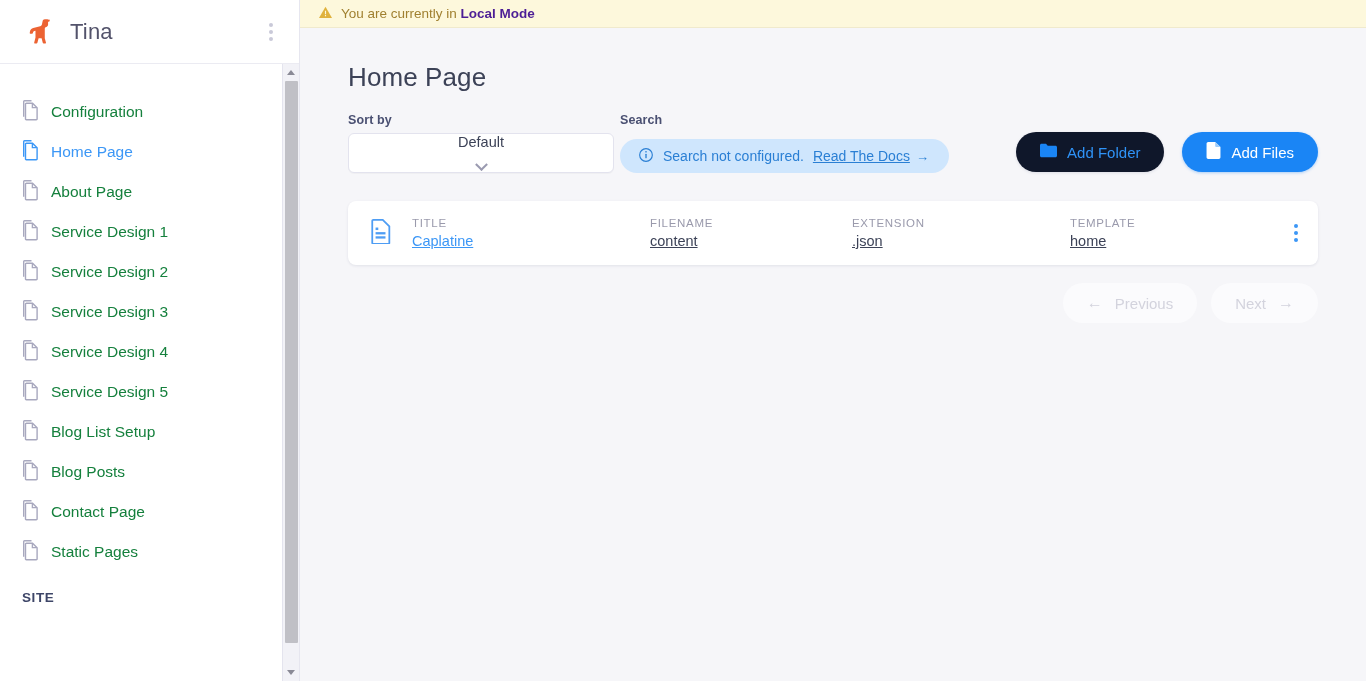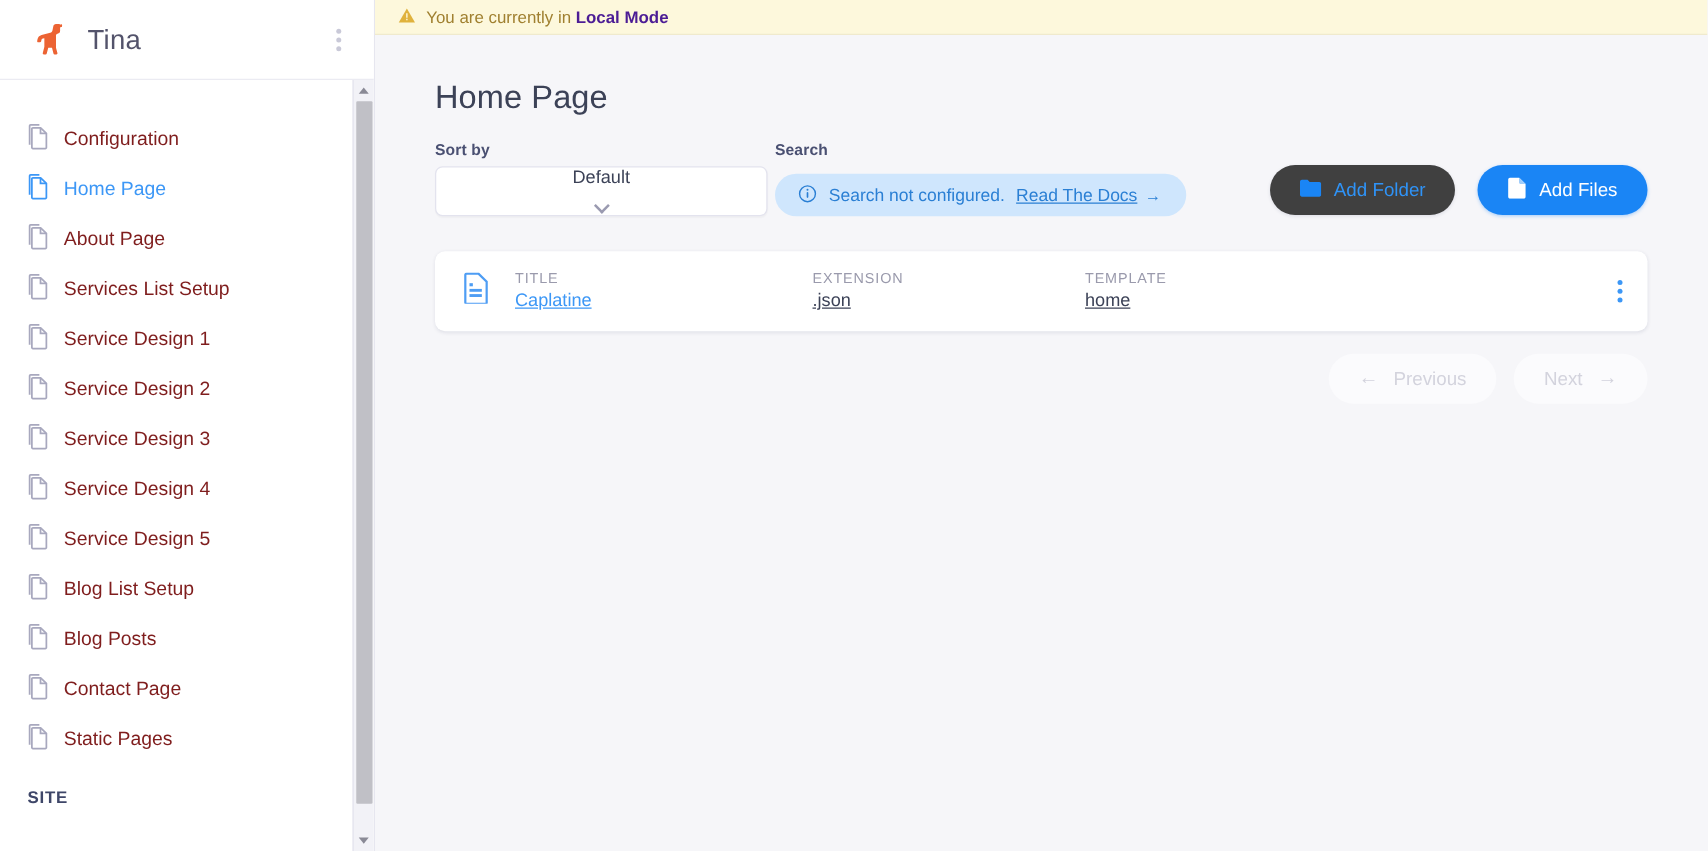--- a/index.html
+++ b/index.html
@@ -53,21 +53,21 @@
   .info-circle {
     width: 13px; height: 13px; border-radius: 50%;
     border: 1.3px solid #8b8ba5;
     display: inline-flex; align-items: center; justify-content: center;
     font-size: 9px; color: #8b8ba5; font-weight: bold;
     font-family: "Liberation Serif", serif; line-height: 1;
   }
   .nav-item {
     display: flex; align-items: center; gap: 11px;
     height: 40px; padding: 0 20px 0 22px;
-    color: #7f1d1d; font-size: 15.5px; cursor: pointer;
+    color: #15803d; font-size: 15.5px; cursor: pointer;
     text-decoration: none;
   }
   .nav-item.active { color: #3c97f6; }
   .nav-item .doc-ico { flex: 0 0 18px; }
   #site-head {
     padding: 18px 0 0 22px;
     font-size: 13.5px; font-weight: bold; color: #3e4668; letter-spacing: .6px;
   }
 
   
@@ -136,21 +136,21 @@
   #docs-link { color: #2a7fd4; text-decoration: underline; cursor: pointer; }
   .arrow-right-sm { font-size: 13px; color: #2a7fd4; margin-left: -3px; }
 
   #actions { margin-left: auto; display: flex; gap: 18px; align-items: flex-end; padding-bottom: 1px; }
   .btn {
     height: 40px; border-radius: 20px;
     display: inline-flex; align-items: center; gap: 10px;
     padding: 0 24px; font-size: 15px; cursor: pointer; border: none;
     font-family: "Liberation Sans", sans-serif;
   }
-  .btn-white { background: #404040; color: #2f93f7; box-shadow: 0 1px 3px rgba(40,50,90,.12); }
+  .btn-white { background: #0f172a; color: #2f93f7; box-shadow: 0 1px 3px rgba(40,50,90,.12); }
   .btn-blue  { background: #1a85f5; color: #fff; box-shadow: 0 1px 3px rgba(26,133,245,.35); }
 
   
   #file-card {
     margin-top: 28px;
     background: #fff; border-radius: 8px;
     box-shadow: 0 1px 3px rgba(40,50,90,.10);
     height: 64px; display: flex; align-items: center;
     padding: 0 12px 0 22px;
   }
@@ -218,28 +218,20 @@
                 </svg></span>
               <span>Home Page</span>
             </div>
             <div class="nav-item">
               <span class="doc-ico"><svg width="18" height="21" viewBox="0 0 18 21" aria-hidden="true">
                   <path fill="none" stroke="#a8a8be" stroke-width="1.4" d="M4.3 3.2h6.2l4.6 4.5V19a.8.8 0 0 1-.8.8H4.3a.8.8 0 0 1-.8-.8V4a.8.8 0 0 1 .8-.8z"></path>
                   <path fill="none" stroke="#a8a8be" stroke-width="1.4" d="M1.7 16.8V1.6a.8.8 0 0 1 .8-.8h7"></path>
                   <path fill="none" stroke="#a8a8be" stroke-width="1.4" d="M10.4 3.3v4.3h4.4"></path>
                 </svg></span>
               <span>About Page</span>
-            </div>
-            <div class="nav-item">
-              <span class="doc-ico"><svg width="18" height="21" viewBox="0 0 18 21" aria-hidden="true">
-                  <path fill="none" stroke="#a8a8be" stroke-width="1.4" d="M4.3 3.2h6.2l4.6 4.5V19a.8.8 0 0 1-.8.8H4.3a.8.8 0 0 1-.8-.8V4a.8.8 0 0 1 .8-.8z"></path>
-                  <path fill="none" stroke="#a8a8be" stroke-width="1.4" d="M1.7 16.8V1.6a.8.8 0 0 1 .8-.8h7"></path>
-                  <path fill="none" stroke="#a8a8be" stroke-width="1.4" d="M10.4 3.3v4.3h4.4"></path>
-                </svg></span>
-              <span>Services List Setup</span>
             </div>
             <div class="nav-item">
               <span class="doc-ico"><svg width="18" height="21" viewBox="0 0 18 21" aria-hidden="true">
                   <path fill="none" stroke="#a8a8be" stroke-width="1.4" d="M4.3 3.2h6.2l4.6 4.5V19a.8.8 0 0 1-.8.8H4.3a.8.8 0 0 1-.8-.8V4a.8.8 0 0 1 .8-.8z"></path>
                   <path fill="none" stroke="#a8a8be" stroke-width="1.4" d="M1.7 16.8V1.6a.8.8 0 0 1 .8-.8h7"></path>
                   <path fill="none" stroke="#a8a8be" stroke-width="1.4" d="M10.4 3.3v4.3h4.4"></path>
                 </svg></span>
               <span>Service Design 1</span>
             </div>
             <div class="nav-item">
@@ -396,20 +388,24 @@
             <rect x="4.8" y="12.6" width="9.5" height="2.2" fill="#4e9df4"></rect>
             <rect x="4.8" y="16.6" width="9.5" height="2.2" fill="#4e9df4"></rect>
           </svg>
         </span>
 
         <div class="cell cell-title">
           <span class="col-head">TITLE</span>
           <span class="col-val link">Caplatine</span>
         </div>
 
+        <div class="cell cell-filename">
+          <span class="col-head">FILENAME</span>
+          <span class="col-val">content</span>
+        </div>
 
         <div class="cell cell-extension">
           <span class="col-head">EXTENSION</span>
           <span class="col-val">.json</span>
         </div>
 
         <div class="cell cell-template">
           <span class="col-head">TEMPLATE</span>
           <span class="col-val">home</span>
         </div>

